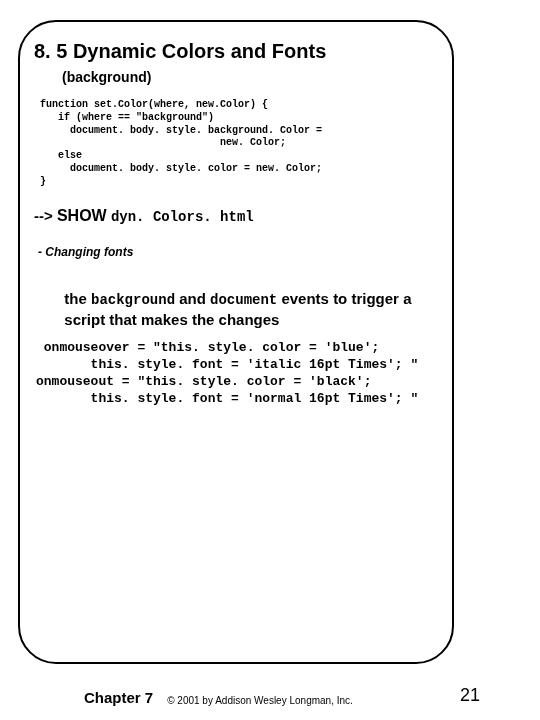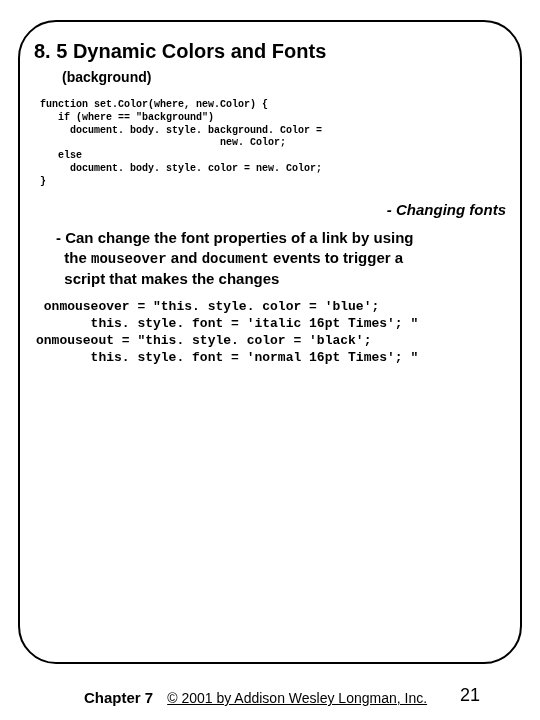--- a/index.html
+++ b/index.html
@@ -8,21 +8,21 @@
     background: #fff;
     font-family: Arial, Helvetica, sans-serif;
     width: 540px;
     height: 720px;
     position: relative;
   }
   .slide-frame {
     position: absolute;
     left: 18px;
     top: 20px;
-    width: 504px;
+    width: 436px;
     height: 644px;
     border: 2px solid #000;
     border-radius: 38px;
     box-sizing: border-box;
     padding: 14px 14px 10px 14px;
   }
   .title {
     font-size: 20px;
     font-weight: bold;
     margin: 4px 0 2px 0;
@@ -41,25 +41,24 @@
     margin-left: 6px;
   }
   .show-line {
     margin: 18px 0 20px 0;
     font-size: 15px;
   }
   .show-line .arrow { font-weight: bold; }
   .show-line .show { font-weight: bold; font-size: 16px; }
   .mono { font-family: "Courier New", Courier, monospace; font-weight: bold; font-size: 14px; }
   .section-head {
-    font-size: 15px;
+    font-size: 12px;
     font-weight: bold;
     font-style: italic;
     margin: 12px 0 10px 4px;
-    text-align: right;
   }
   .bullet1, .bullet2 {
     font-size: 15px;
     font-weight: bold;
     line-height: 1.35;
   }
   .bullet1 { margin: 6px 0 10px 22px; }
   .bullet2 { margin: 6px 0 12px 22px; }
   .code2 {
     font-family: "Courier New", Courier, monospace;
@@ -82,23 +81,22 @@
     width: 540px;
     display: flex;
     align-items: flex-end;
   }
   .footer .chapter {
     font-weight: bold;
     font-size: 15px;
     margin-left: 84px;
   }
   .footer .copyright {
-    font-size: 14px;
+    font-size: 10px;
     margin-left: 14px;
-    text-decoration: underline;
   }
   .footer .pagenum {
     font-size: 18px;
     margin-left: auto;
     margin-right: 60px;
   }
 </style>
 </head>
 <body>
 
@@ -108,26 +106,31 @@
   <div class="subtitle">(background)</div>
 
   <div class="code">function set.Color(where, new.Color) {
    if (where == "background")
      document. body. style. background. Color =
                               new. Color;
    else
      document. body. style. color = new. Color;
 }</div>
 
+  <div class="show-line">
+    <span class="arrow">--&gt;</span>
+    <span class="show">SHOW</span>
+    <span class="mono">dyn. Colors. html</span>
+  </div>
 
   <div class="section-head">- Changing fonts</div>
 
   <div class="bullet1">
-    <span>- Can change the font properties of a link by using</span><br>
-    &nbsp;&nbsp;<span>the </span><span class="mono">mouseover</span><span> and </span><span class="mono">document</span><span> events to trigger a</span><br>
+    <br>
+    &nbsp;&nbsp;<span>the </span><span class="mono">background</span><span> and </span><span class="mono">document</span><span> events to trigger a</span><br>
     &nbsp;&nbsp;<span>script that makes the changes</span>
   </div>
 
 
   <div class="code2"> onmouseover = "this. style. color = 'blue';
        this. style. font = 'italic 16pt Times'; "
 onmouseout = "this. style. color = 'black';
        this. style. font = 'normal 16pt Times'; "</div>
 
 

